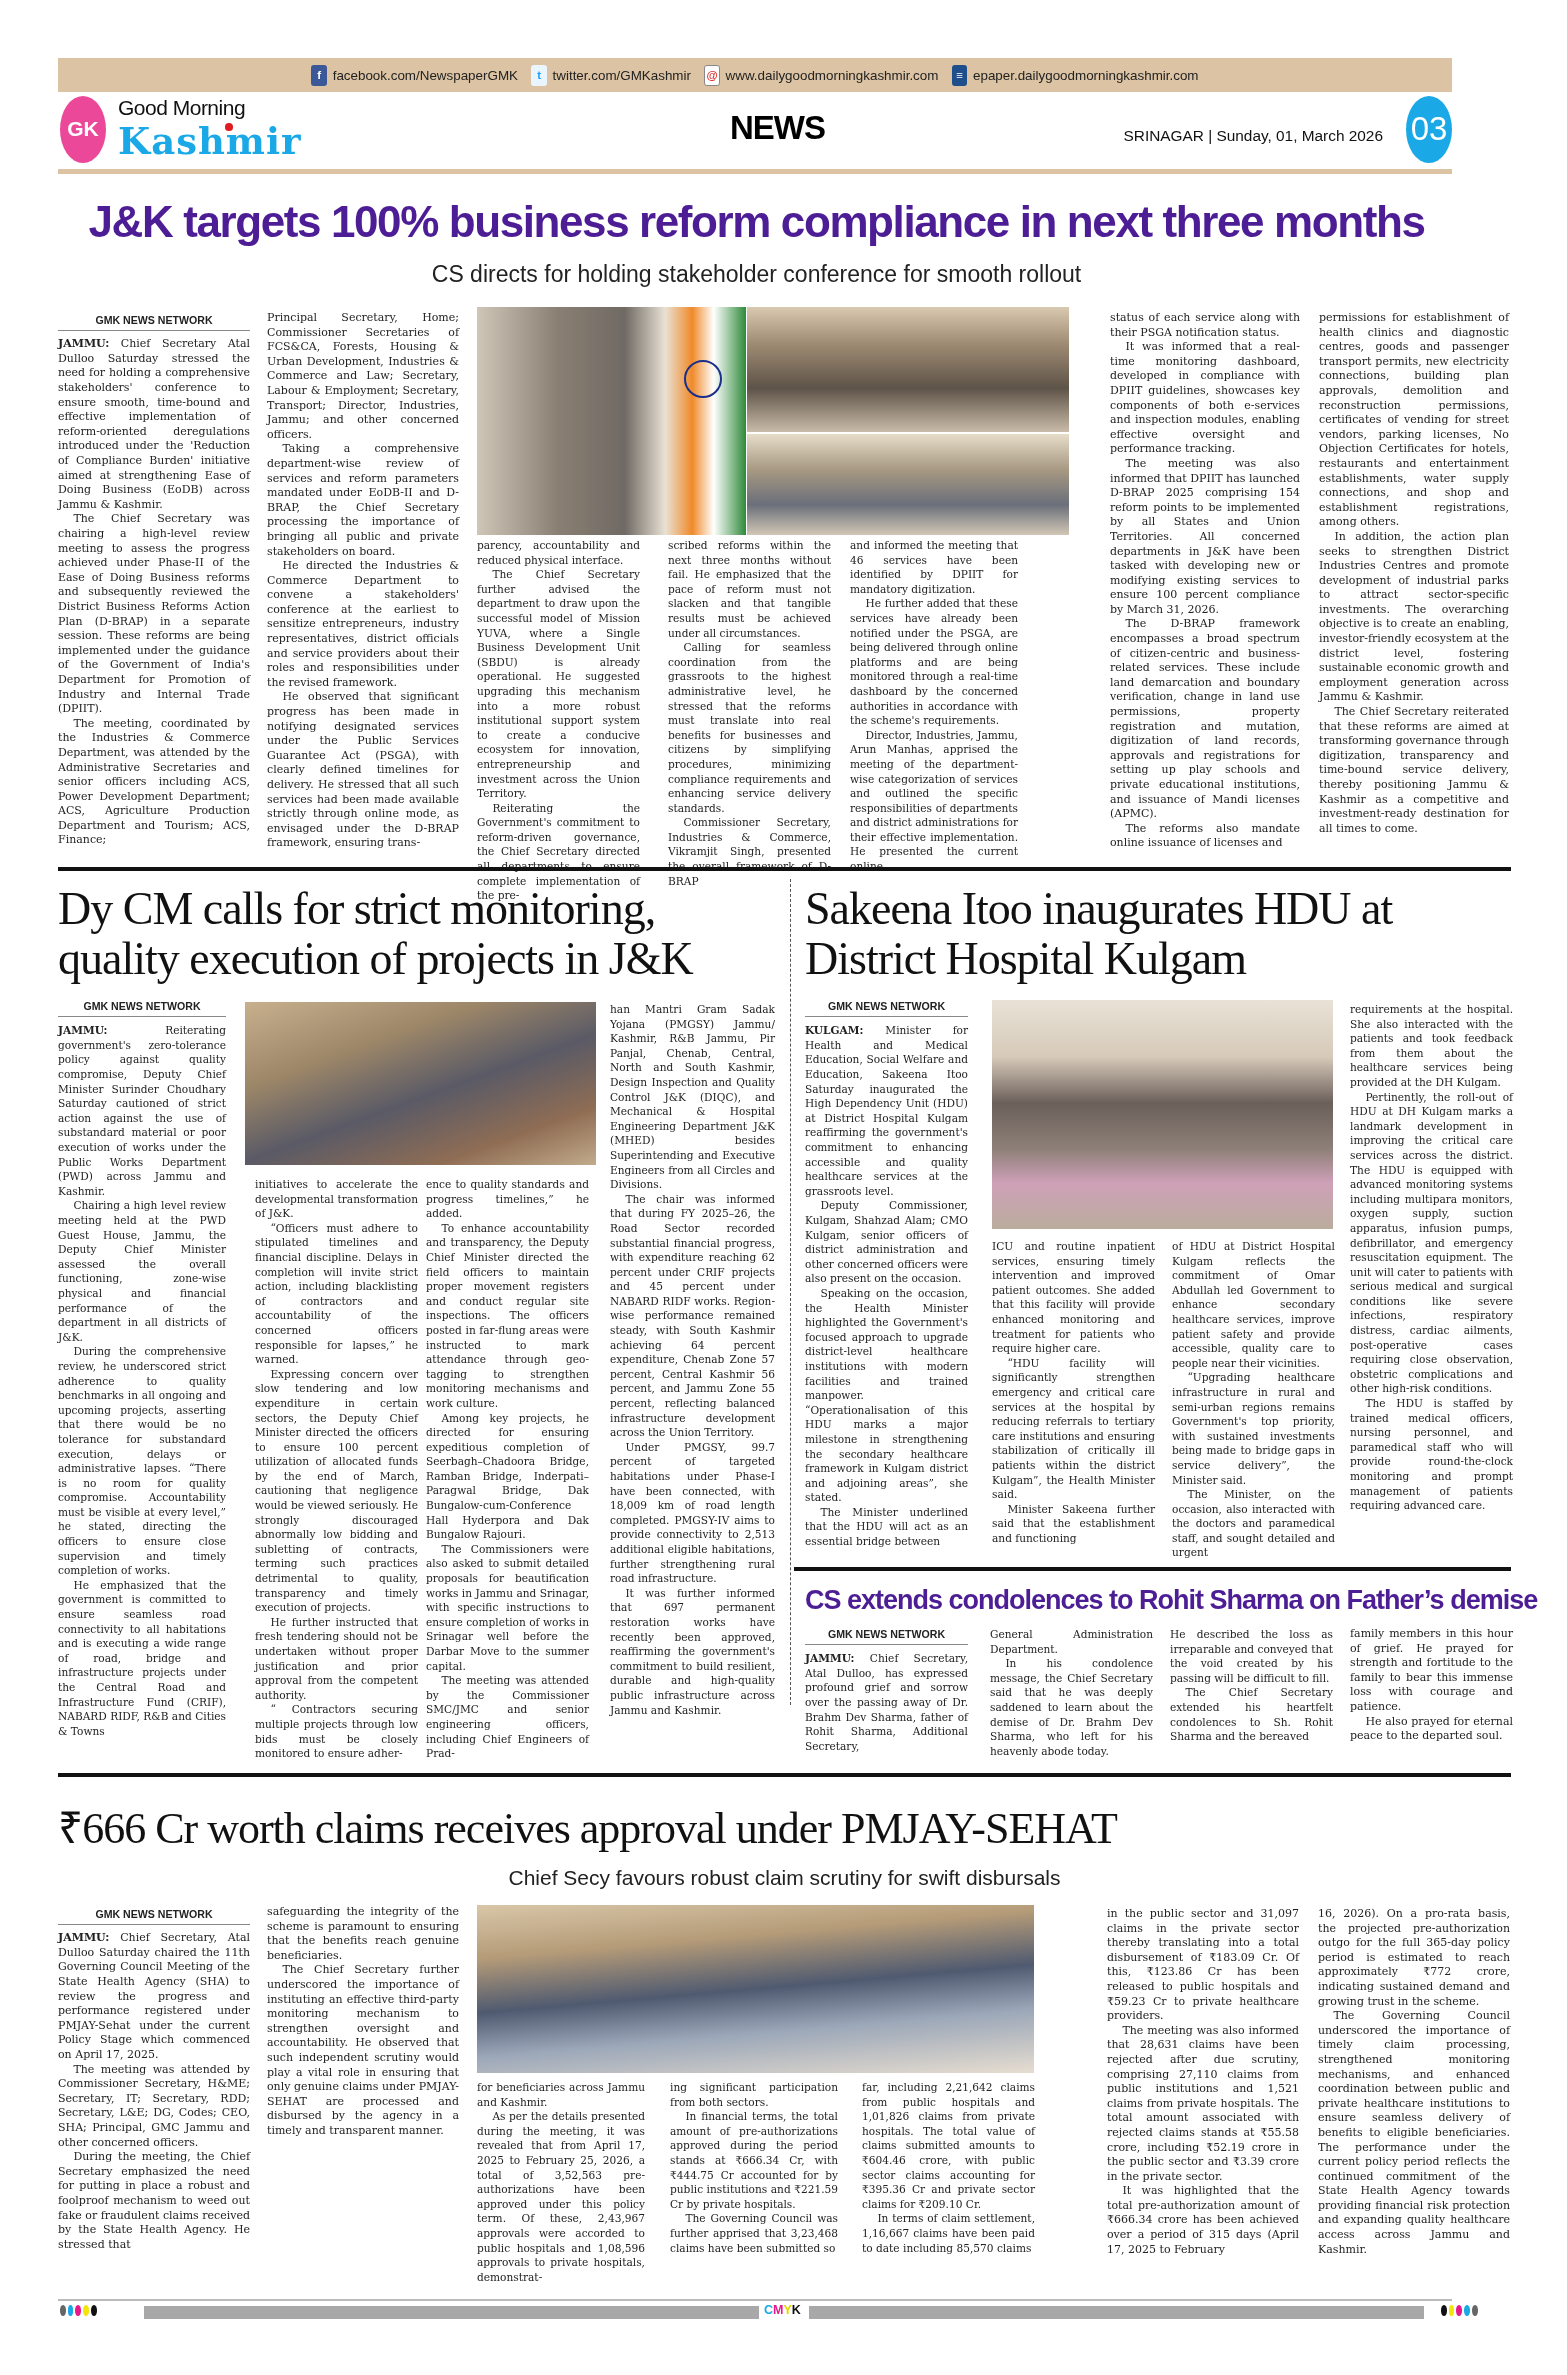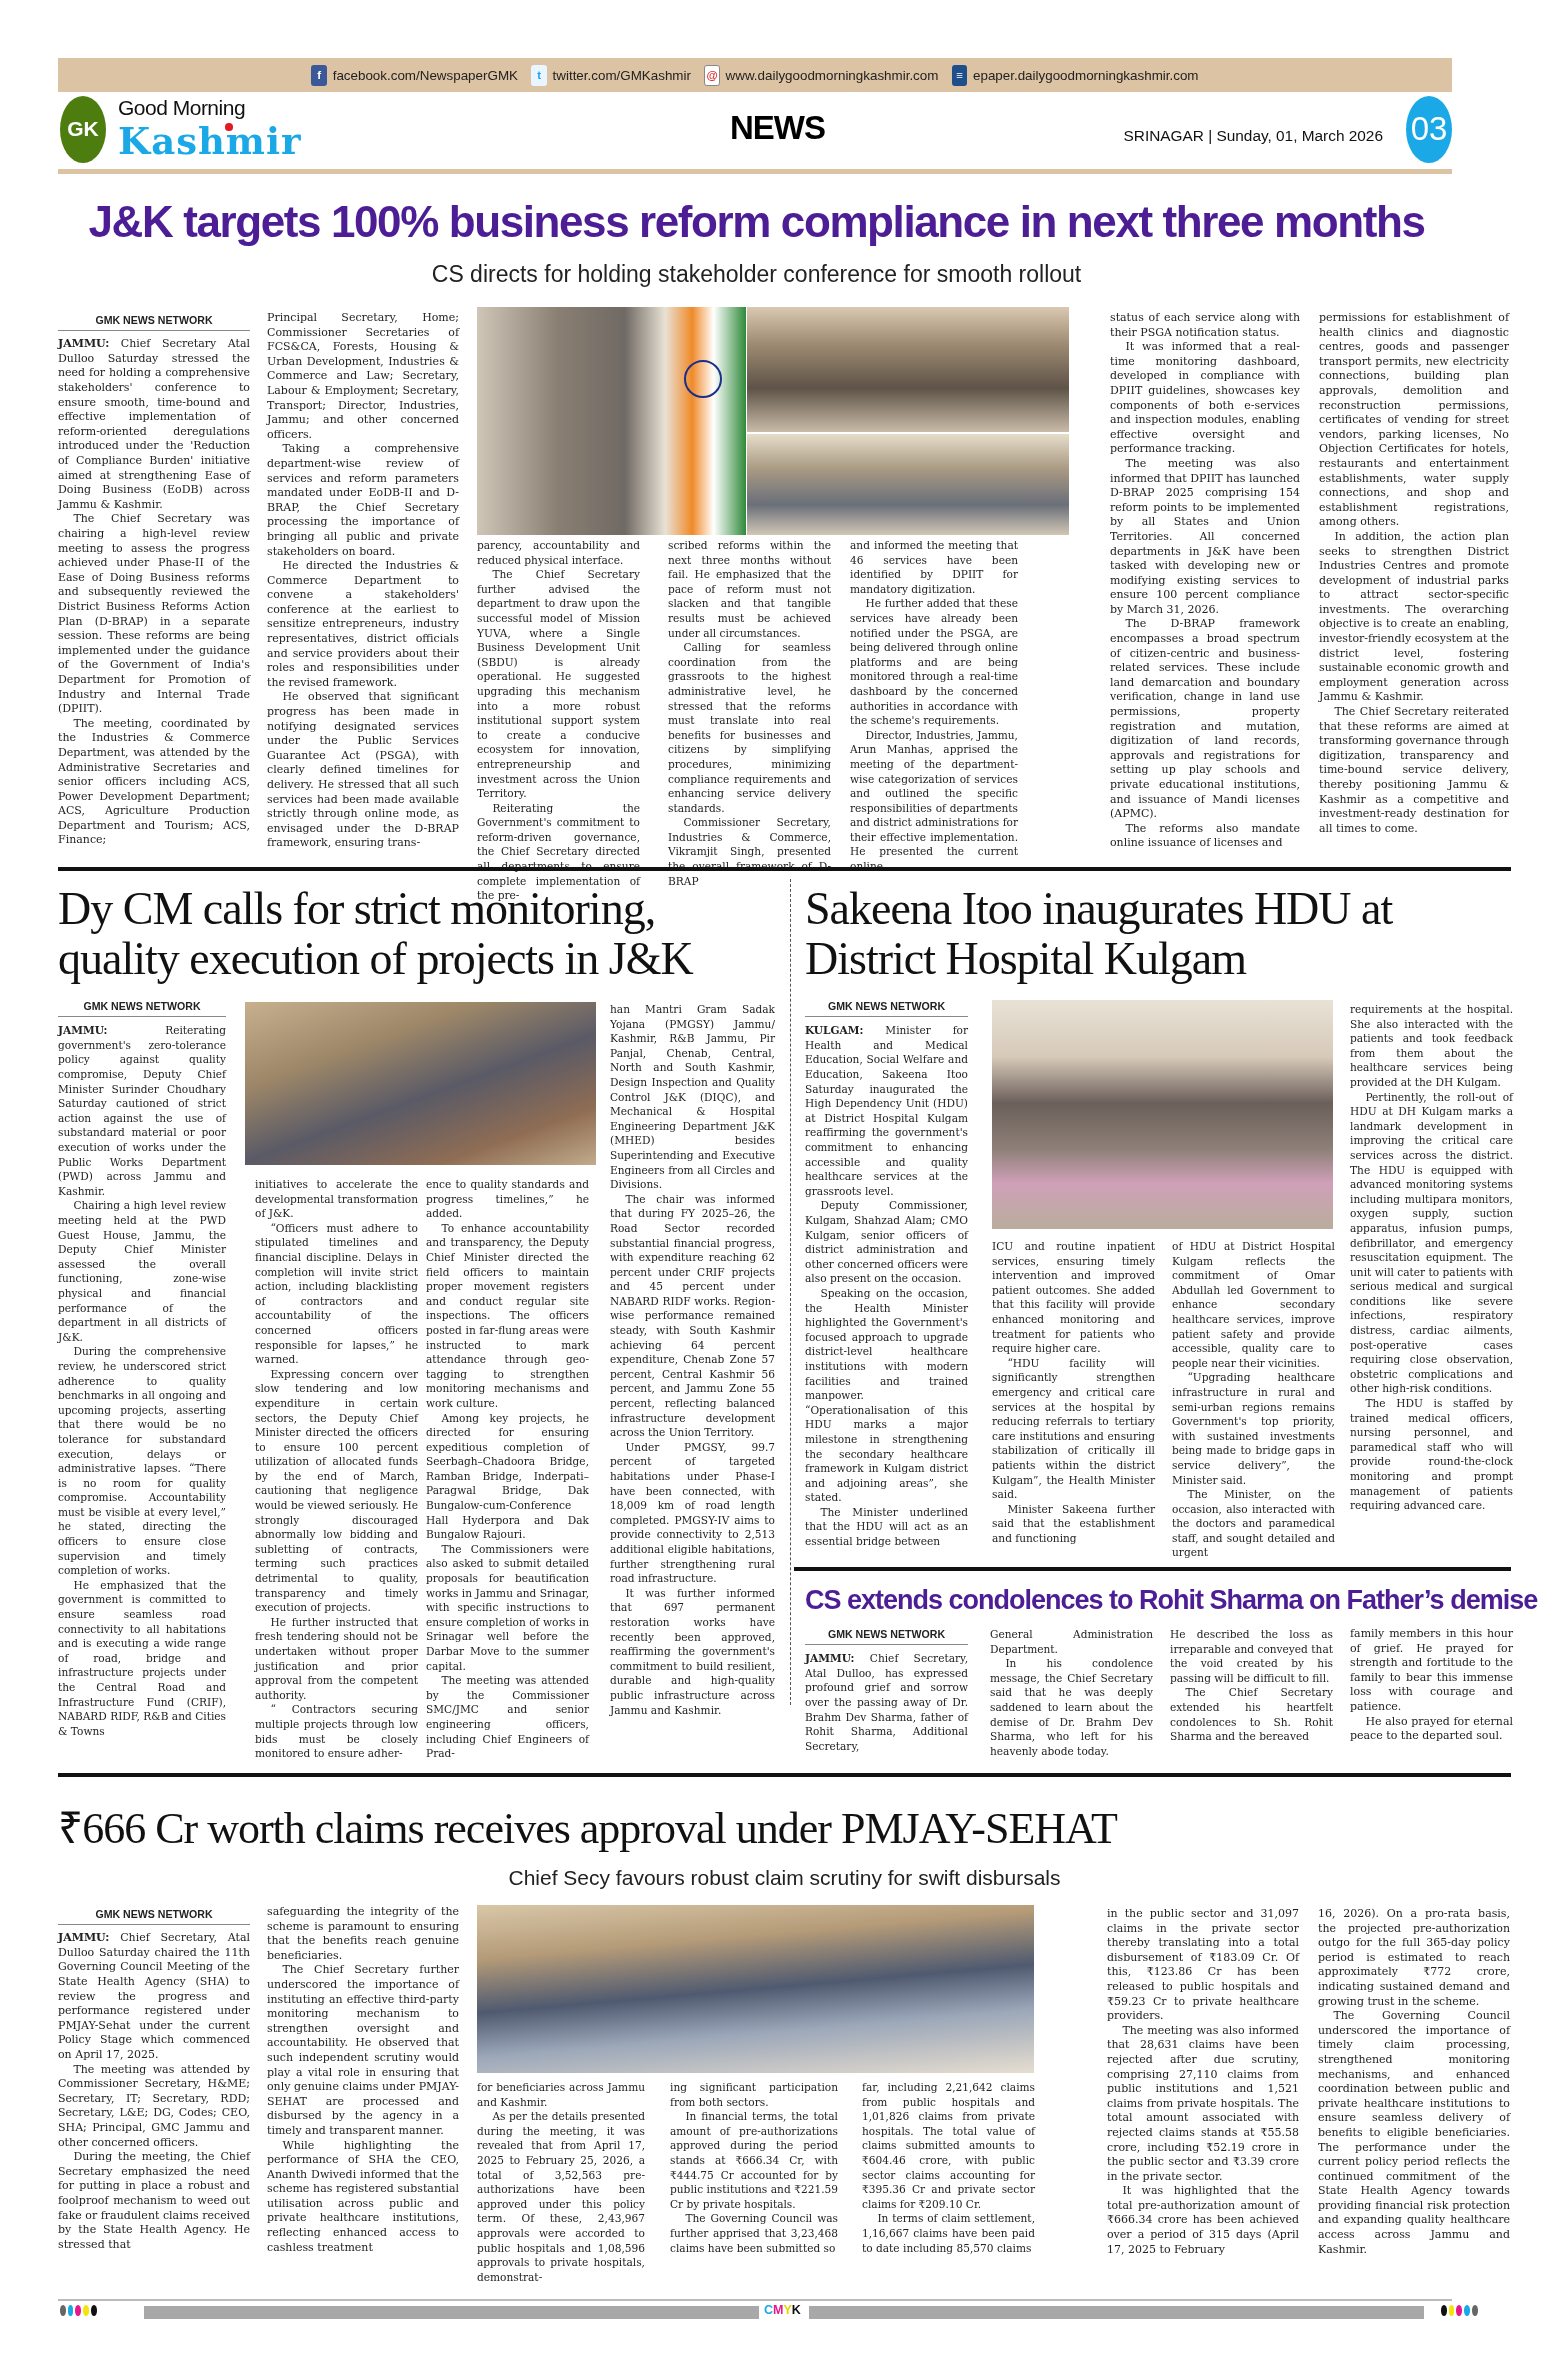--- a/index.html
+++ b/index.html
@@ -8,21 +8,21 @@
 
   .topbar { position: absolute; left: 58px; top: 58px; width: 1394px; height: 34px; background: #dcc3a3; display: flex; align-items: center; justify-content: center; gap: 13.4px; font-family: "Liberation Sans", sans-serif; font-size: 13.4px; color: #222; }
   .topbar .sicon { display: inline-flex; align-items: center; justify-content: center; width: 15.4px; height: 21px; border-radius: 2.9px; font-size: 11.5px; font-weight: bold; color: #fff; margin-right: 5.8px; }
   .topbar .item { display: flex; align-items: center; }
   .fb { background: #3b5998; }
   .tw { background: #eaf6ff; color: #1da1f2 !important; }
   .web { background: #fff; border: 1px solid #888; color: #d33 !important; }
   .ep { background: #1e4f8a; }
 
   .masthead { position: absolute; left: 58px; top: 94px; width: 1394px; height: 77px; }
-  .logo-circle { position: absolute; left: 1.9px; top: 1.9px; width: 46px; height: 67px; border-radius: 50%; background: #4d7c0f; color: #fff; font-family: "Liberation Sans", sans-serif; font-size: 21px; font-weight: bold; display: flex; align-items: center; justify-content: center; }
+  .logo-circle { position: absolute; left: 1.9px; top: 1.9px; width: 46px; height: 67px; border-radius: 50%; background: #ec4899; color: #fff; font-family: "Liberation Sans", sans-serif; font-size: 21px; font-weight: bold; display: flex; align-items: center; justify-content: center; }
   .logo-good { position: absolute; left: 60px; top: 1.9px; font-family: "Liberation Sans", sans-serif; font-size: 21px; color: #111; letter-spacing: -0.5px; }
   .logo-kashmir { position: absolute; left: 60px; top: 25px; font-family: "DejaVu Serif", serif; font-size: 37px; font-weight: bold; color: #1aa9e6; letter-spacing: 1px; }
   .logo-dot { position: absolute; left: 167px; top: 29px; width: 7.7px; height: 7.7px; border-radius: 50%; background: #e21b23; }
   .section-name { position: absolute; left: 672px; top: 15.4px; font-family: "Liberation Sans", sans-serif; font-size: 33px; font-weight: bold; color: #000; letter-spacing: -1px; }
   .dateline { position: absolute; right: 69px; top: 33px; font-family: "Liberation Sans", sans-serif; font-size: 15.4px; color: #111; }
   .page-num { position: absolute; right: 0; top: 1.9px; width: 46px; height: 67px; border-radius: 50%; background: #1aa9e6; color: #fff; font-family: "Liberation Sans", sans-serif; font-size: 33px; display: flex; align-items: center; justify-content: center; }
   .mast-rule { position: absolute; left: 58px; top: 169px; width: 1394px; height: 4.8px; background: #dcc3a3; }
 
   .headline-sans { font-family: "Liberation Sans", sans-serif; font-weight: bold; color: #4c1d95; letter-spacing: -1.4px; }
   .headline-serif { font-family: "Liberation Serif", serif; color: #111; letter-spacing: -1px; }
@@ -216,21 +216,20 @@
 
 <div class="col" style="left:58px;top:1907px;width:192px;">
   <div class="byline">GMK NEWS NETWORK</div>
   <p class="first"><span class="dateline-word">JAMMU:</span> <span>Chief Secretary, Atal Dulloo Saturday chaired the 11th Governing Council Meeting of the State Health Agency (SHA) to review the progress and performance registered under PMJAY-Sehat under the current Policy Stage which commenced on April 17, 2025.</span></p>
   <p>The meeting was attended by Commissioner Secretary, H&amp;ME; Secretary, IT; Secretary, RDD; Secretary, L&amp;E; DG, Codes; CEO, SHA; Principal, GMC Jammu and other concerned officers.</p>
   <p>During the meeting, the Chief Secretary emphasized the need for putting in place a robust and foolproof mechanism to weed out fake or fraudulent claims received by the State Health Agency. He stressed that</p>
 </div>
 <div class="col" style="left:267px;top:1905px;width:192px;">
   <p class="first">safeguarding the integrity of the scheme is paramount to ensuring that the benefits reach genuine beneficiaries.</p>
   <p>The Chief Secretary further underscored the importance of instituting an effective third-party monitoring mechanism to strengthen oversight and accountability. He observed that such independent scrutiny would play a vital role in ensuring that only genuine claims under PMJAY-SEHAT are processed and disbursed by the agency in a timely and transparent manner.</p>
-  <p>While highlighting the performance of SHA the CEO, Ananth Dwivedi informed that the scheme has registered substantial utilisation across public and private healthcare institutions, reflecting enhanced access to cashless treatment</p>
 </div>
 <div class="photo" style="left:477px;top:1905px;width:557px;height:168px;background:linear-gradient(175deg,#d8c7a8 0%,#b59b78 25%,#4f5a70 50%,#9aa6b8 70%,#e6ddd0 100%);"></div>
 <div class="col" style="left:477px;top:2080px;width:168px;font-size:10.6px;">
   <p class="first">for beneficiaries across Jammu and Kashmir.</p>
   <p>As per the details presented during the meeting, it was revealed that from April 17, 2025 to February 25, 2026, a total of 3,52,563 pre-authorizations have been approved under this policy term. Of these, 2,43,967 approvals were accorded to public hospitals and 1,08,596 approvals to private hospitals, demonstrat-</p>
 </div>
 <div class="col" style="left:670px;top:2080px;width:168px;font-size:10.6px;">
   <p class="first">ing significant participation from both sectors.</p>
   <p>In financial terms, the total amount of pre-authorizations approved during the period stands at ₹666.34 Cr, with ₹444.75 Cr accounted for by public institutions and ₹221.59 Cr by private hospitals.</p>
   <p>The Governing Council was further apprised that 3,23,468 claims have been submitted so</p>

